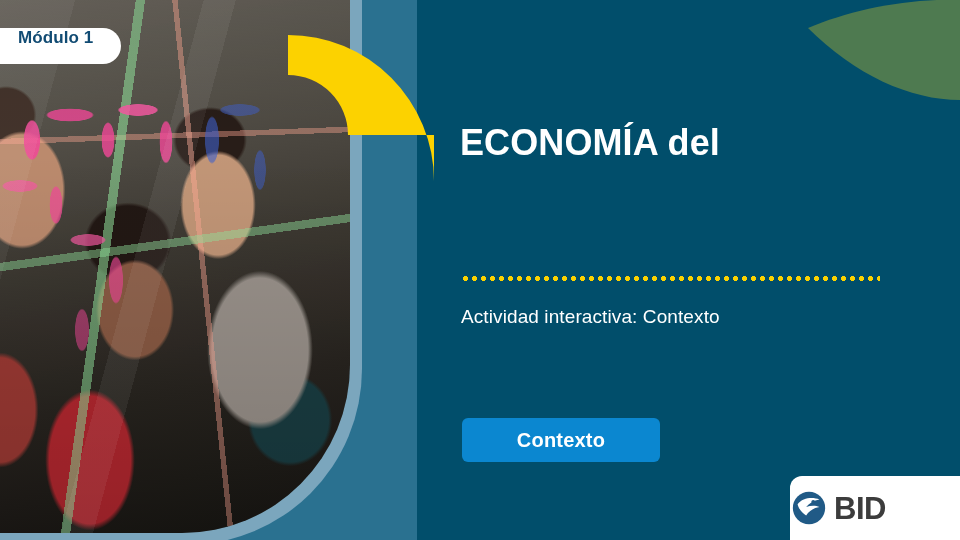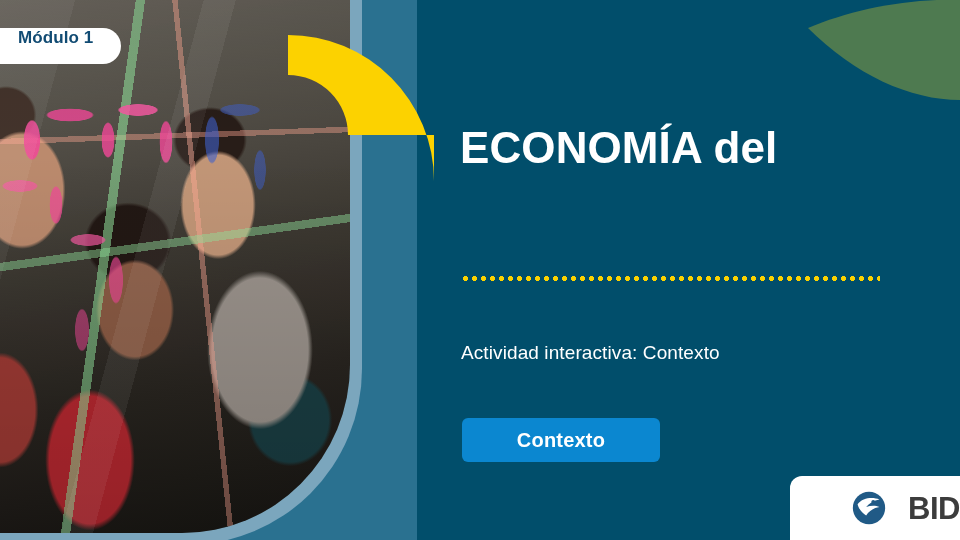--- a/index.html
+++ b/index.html
@@ -133,21 +133,21 @@
   .title-block { position: absolute; top: 122px; left: 0; }
   .title-line1 {
     font-size: 40px;
     font-weight: normal;
     color: #ffffff;
     line-height: 1.12;
     letter-spacing: -.2px;
     white-space: nowrap;
   }
   .title-line2 {
-    font-size: 44px;
+    font-size: 36px;
     font-weight: bold;
     color: #ffffff;
     line-height: 1.18;
     letter-spacing: .1px;
     white-space: nowrap;
   }
   .title-line3 {
     font-size: 40px;
     font-weight: bold;
     color: #fcd200;
@@ -164,21 +164,20 @@
     background-repeat: repeat-x;
   }
   .subtitle {
     position: absolute;
     top: 306px; left: 1px;
     font-size: 19px;
     color: #ffffff;
     font-weight: normal;
     letter-spacing: .1px;
     white-space: nowrap;
-    margin-top: 36px;
   }
   .cta-button {
     position: absolute;
     top: 418px; left: 2px;
     width: 198px; height: 44px;
     background: #0b87d0;
     border: none;
     border-radius: 6px;
     color: #ffffff;
     font-family: "Liberation Sans", sans-serif;
@@ -190,22 +189,22 @@
 
   
   .logo-panel {
     position: absolute;
     right: 0; bottom: 0;
     width: 170px; height: 64px;
     background: #ffffff;
     border-radius: 12px 0 0 0;
     display: flex;
     align-items: center;
-    justify-content: flex-end;
-    gap: 20px;
+    justify-content: flex-start;
+    gap: 6px;
     z-index: 40;
   }
   .logo-mark { width: 38px; height: 38px; flex: 0 0 auto; }
   .logo-text {
     font-size: 31px;
     font-weight: bold;
     color: #3c3c3c;
     letter-spacing: -.5px;
     line-height: 1;
   }

